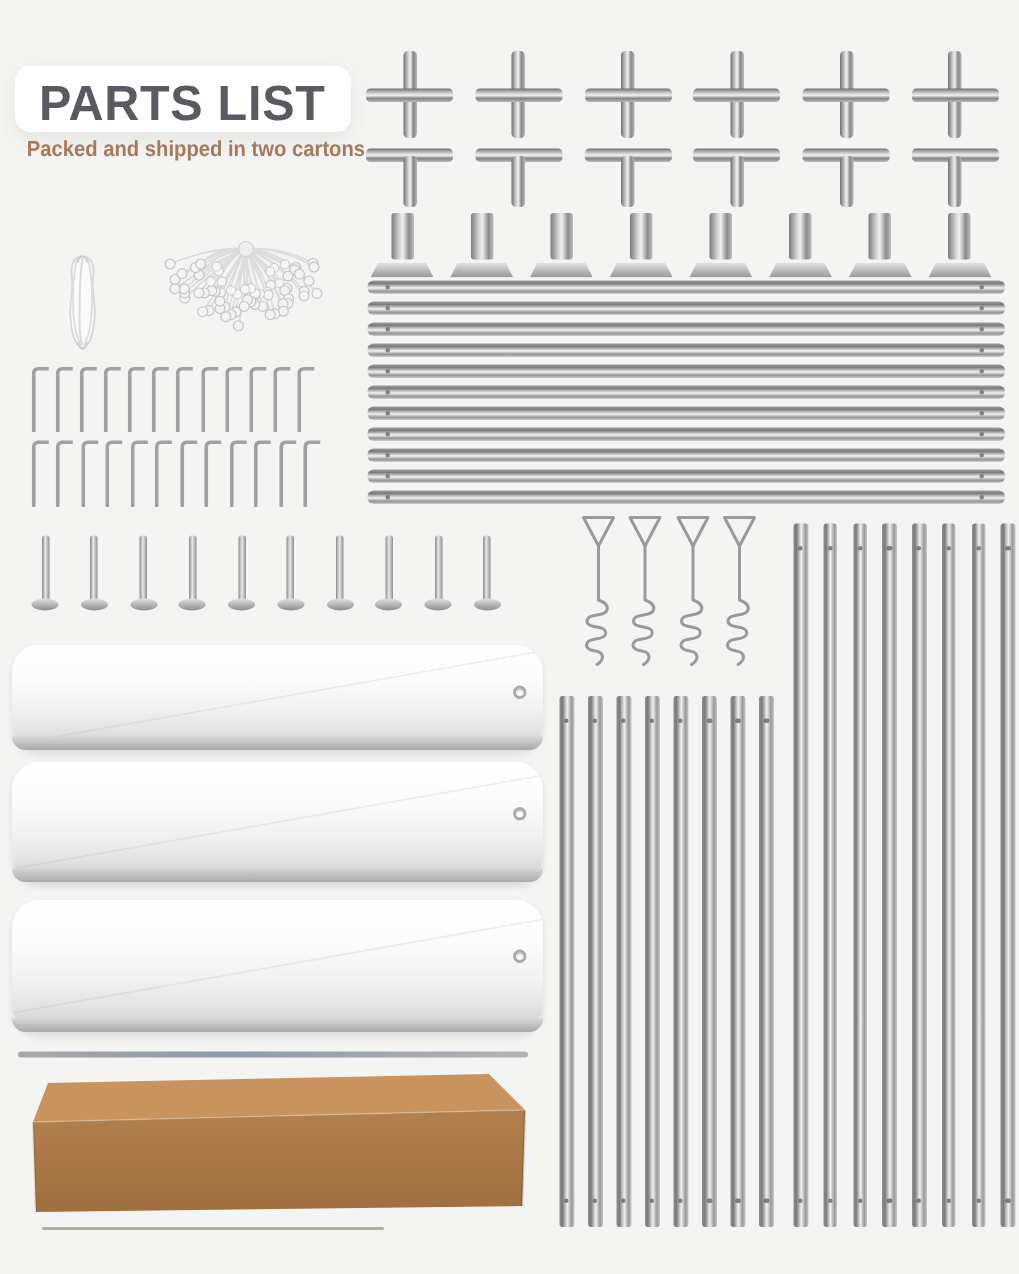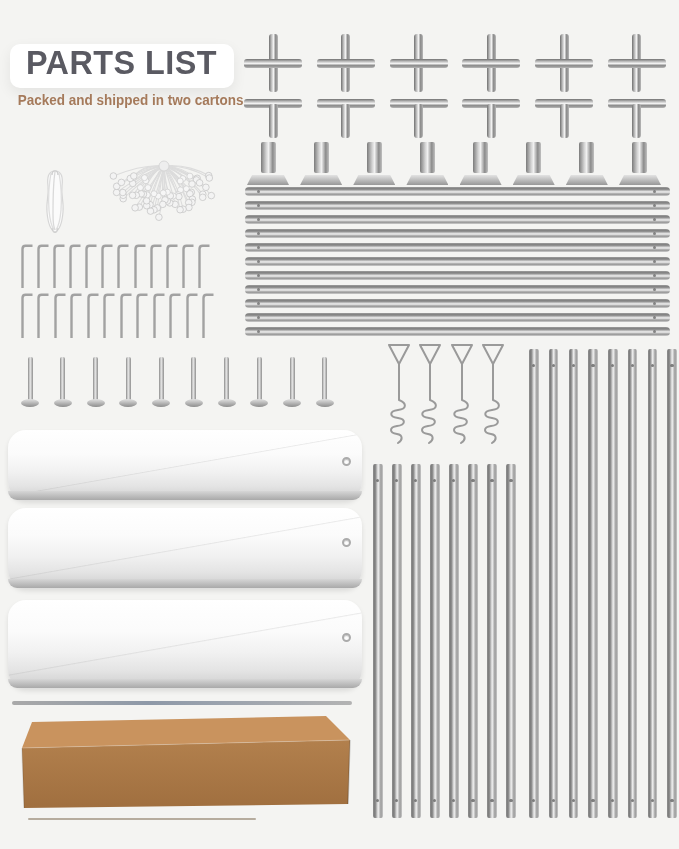--- a/index.html
+++ b/index.html
@@ -6,21 +6,21 @@
   #stage{
     position:relative;width:679px;height:849px;overflow:hidden;
     background:var(--bg,#f4f4f2);
     font-family:"Liberation Sans",sans-serif;
   }
   
   .title-card{
     position:absolute;left:10px;top:44px;width:224px;height:44px;
     background:#fff;border-radius:10px;
     box-shadow:0 5px 14px rgba(0,0,0,.07);
-    display:flex;align-items:flex-start;justify-content:center;
+    display:flex;align-items:flex-end;justify-content:center;
   }
   .title-text{
     font-size:33px;font-weight:bold;color:var(--title,#5a5a62);
     letter-spacing:.5px;transform:scaleX(.98);white-space:nowrap;
   }
   .subtitle-text{
     position:absolute;left:10px;top:92px;width:224px;text-align:center;
     font-size:14.5px;font-weight:bold;color:var(--subtitle,#a57a5b);
     transform:scaleX(.93);white-space:nowrap;
   }

